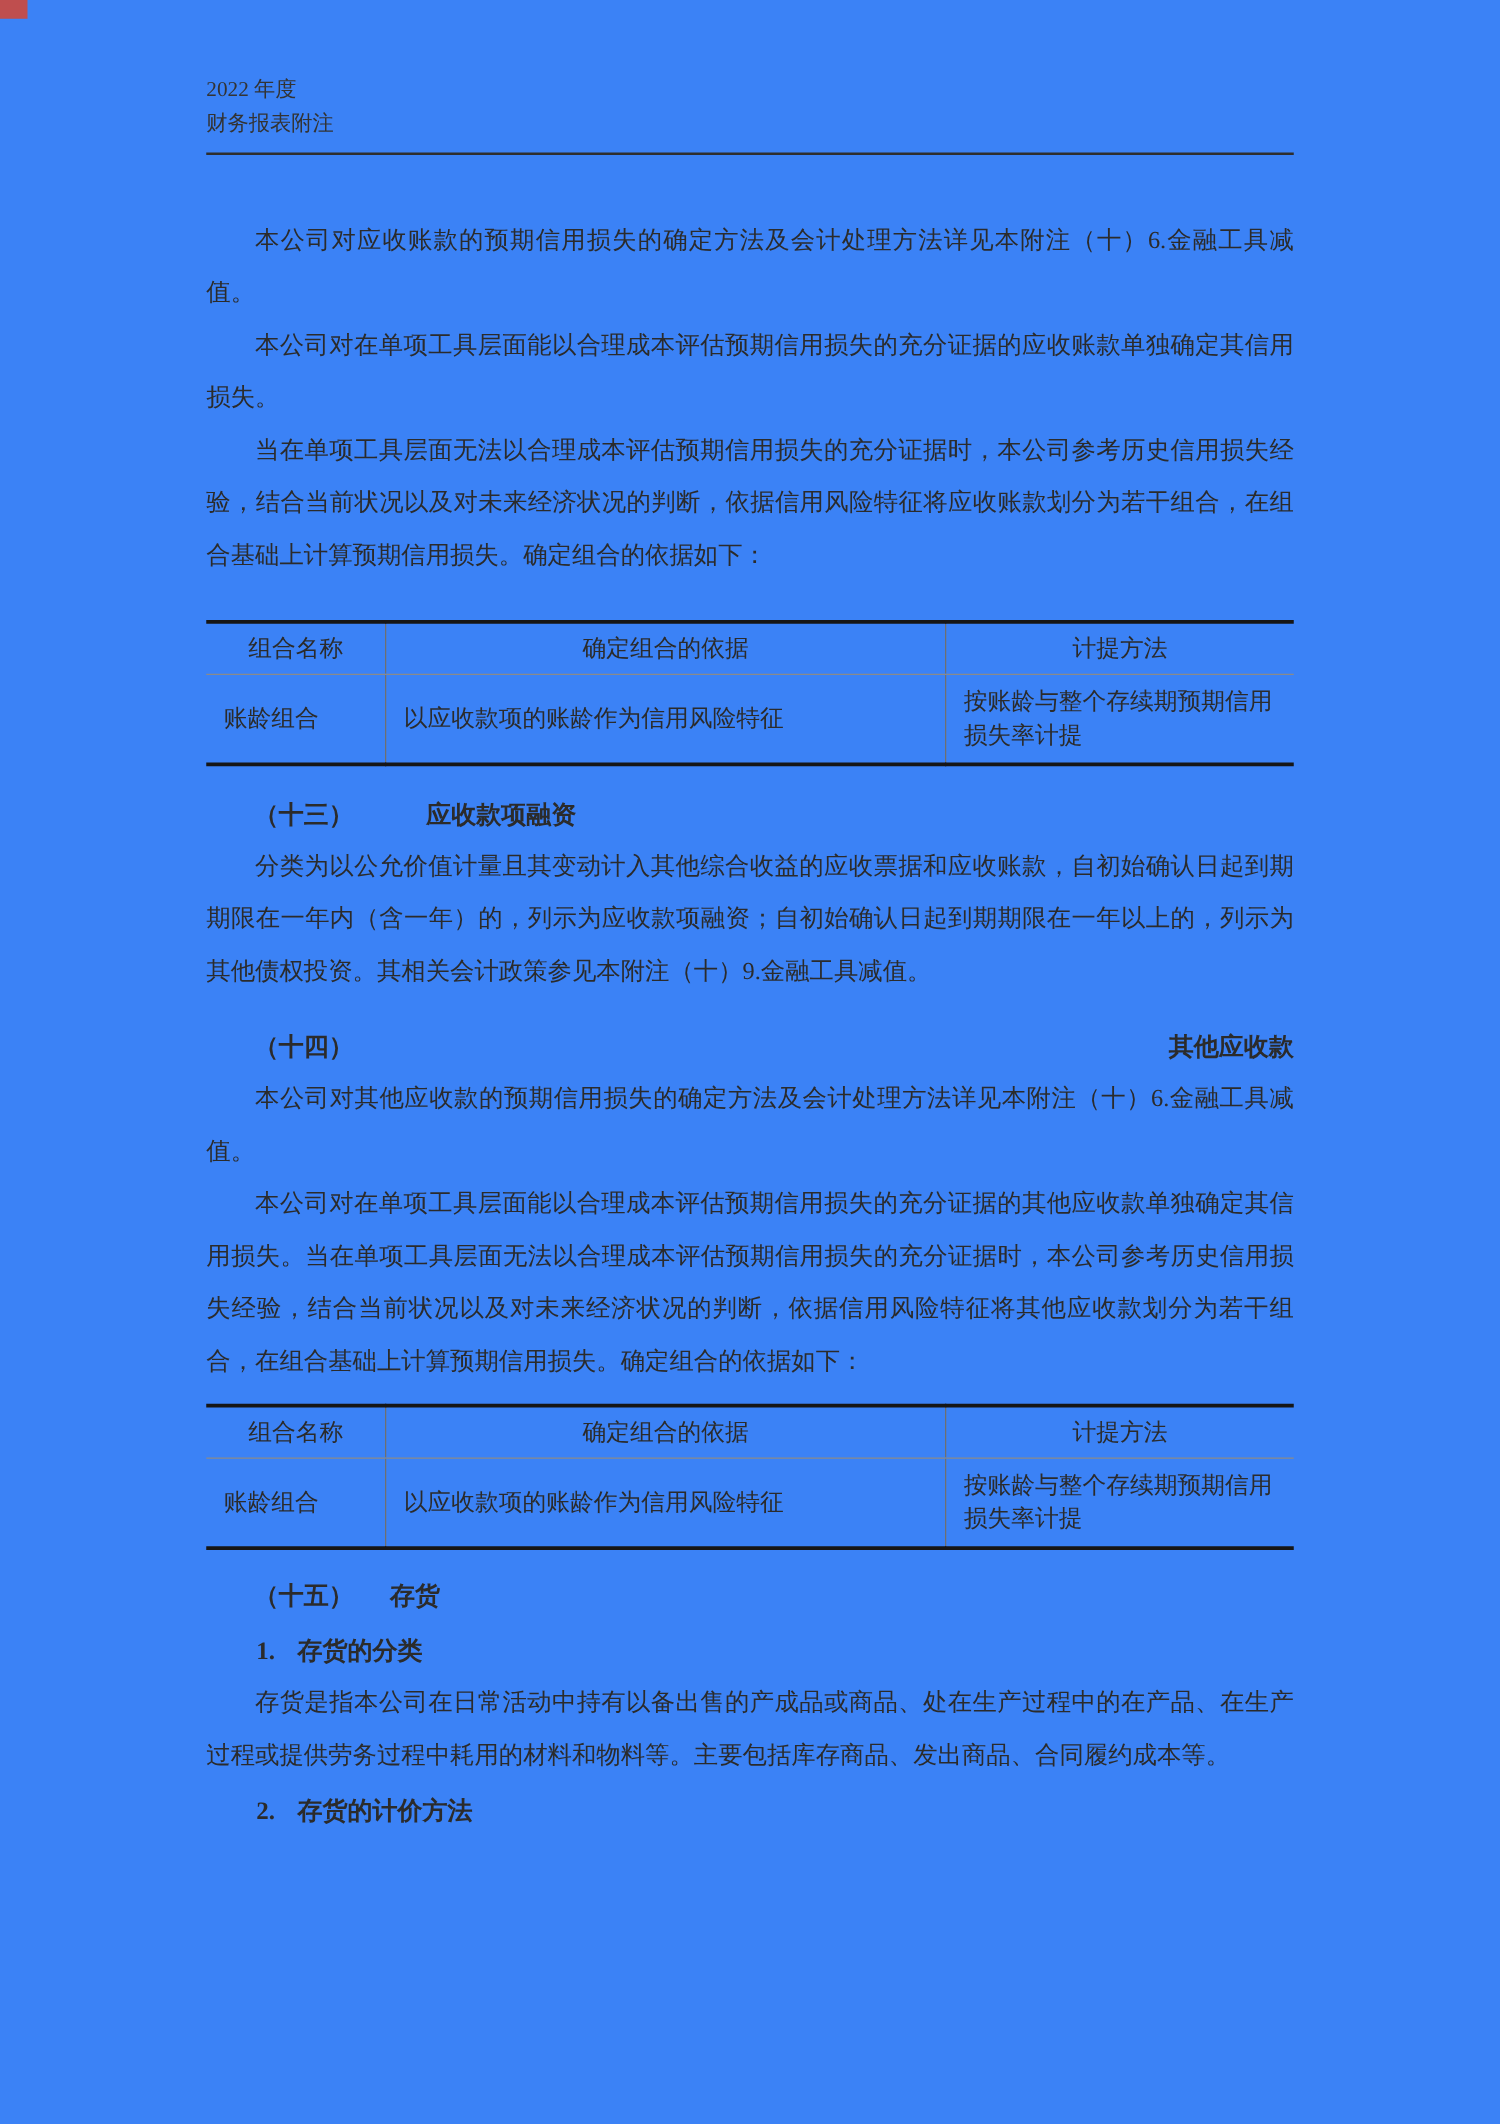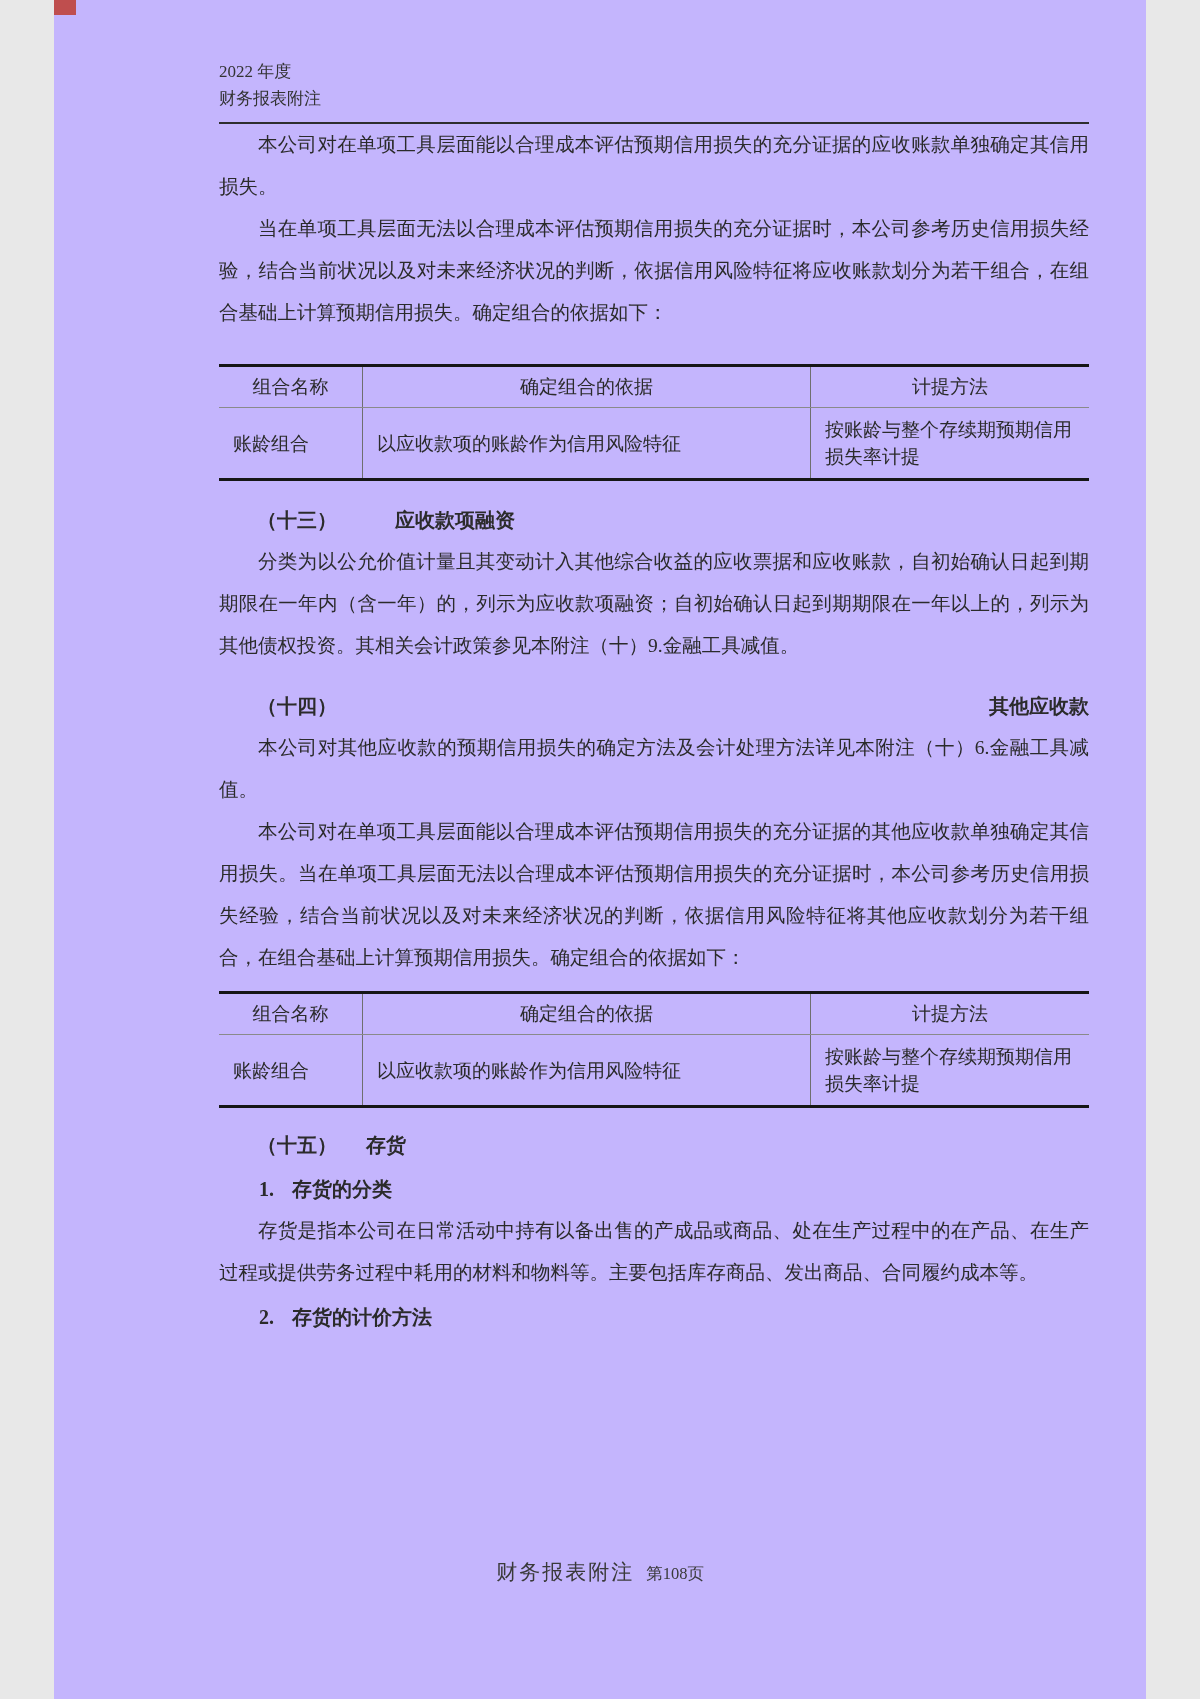--- a/index.html
+++ b/index.html
@@ -1,20 +1,20 @@
 <!DOCTYPE html>
 <html><head>
 <meta charset="utf-8">
 <style>
   html,body { margin:0; padding:0; background:#e8e8e8; }
   .page {
     position:relative;
-    width:1092px; height:1699px;
+    width:1200px; height:1699px;
     margin:0 auto;
-    background:#c4b5fd;
+    background:#3b82f6;
     overflow:hidden;
     font-family:"Liberation Serif","DejaVu Serif",serif;
     color:#2b2b2b;
   }
   .corner-mark {
     position:absolute; left:0; top:0;
     width:22px; height:15px;
     background:#bf4e4e;
   }
   .content {
@@ -110,20 +110,21 @@
 
   <div class="content">
 
     <div class="doc-header">
       <div>2022 年度</div>
       <div>财务报表附注</div>
     </div>
 
     <div class="body-text">
 
+      <p class="first">本公司对应收账款的预期信用损失的确定方法及会计处理方法详见本附注（十）6.金融工具减值。</p>
       <p>本公司对在单项工具层面能以合理成本评估预期信用损失的充分证据的应收账款单独确定其信用损失。</p>
       <p>当在单项工具层面无法以合理成本评估预期信用损失的充分证据时，本公司参考历史信用损失经验，结合当前状况以及对未来经济状况的判断，依据信用风险特征将应收账款划分为若干组合，在组合基础上计算预期信用损失。确定组合的依据如下：</p>
 
       <table class="criteria t1">
         <colgroup>
             <col class="c1">
             <col class="c2">
             <col class="c3">
           </colgroup>
         <thead>
@@ -189,16 +190,13 @@
       <p>存货是指本公司在日常活动中持有以备出售的产成品或商品、处在生产过程中的在产品、在生产过程或提供劳务过程中耗用的材料和物料等。主要包括库存商品、发出商品、合同履约成本等。</p>
 
       <div class="sub-heading">
         <span class="h-num">2.</span>
         <span class="h-title">存货的计价方法</span>
       </div>
 
     </div>
   </div>
 
-  <div class="doc-footer">
-    <span class="f-title">财务报表附注</span><span class="f-page">第108页</span>
-  </div>
 </div>
 
 </body></html>

